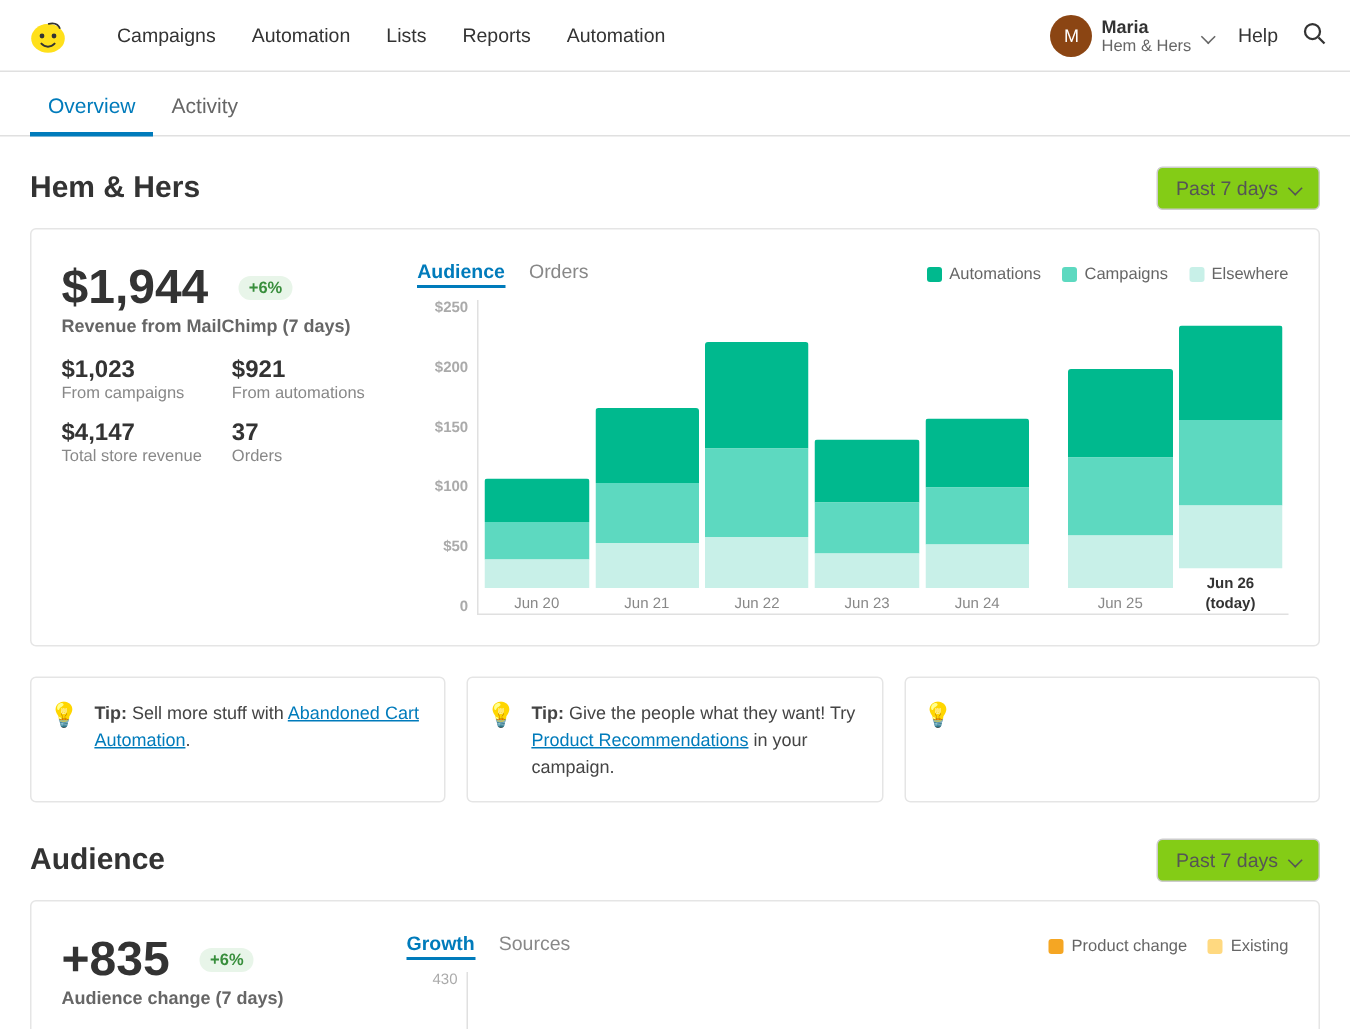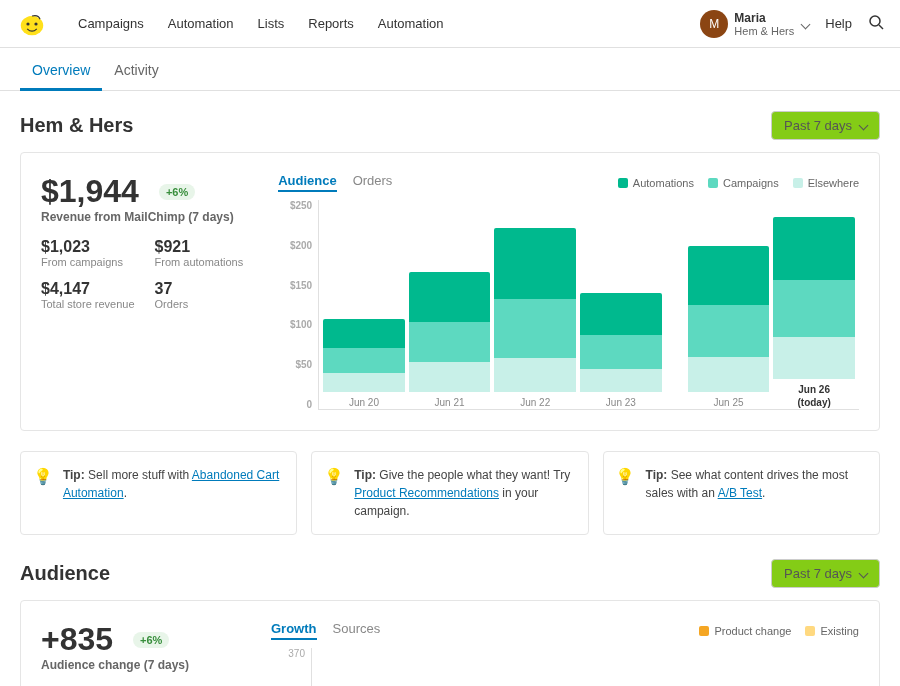--- a/index.html
+++ b/index.html
@@ -211,20 +211,28 @@
                 <div style="font-size: 10px; color: rgb(136, 136, 136); margin-top: 4px; text-align: center; line-height: 1.3;">Jun 22</div>
               </div>
               <div style="display: flex; flex-direction: column; align-items: center; flex: 1 1 0%;">
                 <div style="display: flex; flex-direction: column-reverse; width: 100%; height: 99px; border-radius: 2px 2px 0px 0px; overflow: hidden;">
                   <div style="height: 23px; background: rgb(200, 240, 232); width: 100%;"></div>
                   <div style="height: 34px; background: rgb(93, 217, 192); width: 100%;"></div>
                   <div style="height: 42px; background: rgb(0, 185, 142); width: 100%;"></div>
                 </div>
                 <div style="font-size: 10px; color: rgb(136, 136, 136); margin-top: 4px; text-align: center; line-height: 1.3;">Jun 23</div>
               </div>
+              <div style="display: flex; flex-direction: column; align-items: center; flex: 1 1 0%;">
+                <div style="display: flex; flex-direction: column-reverse; width: 100%; height: 113px; border-radius: 2px 2px 0px 0px; overflow: hidden;">
+                  <div style="height: 29px; background: rgb(200, 240, 232); width: 100%;"></div>
+                  <div style="height: 38px; background: rgb(93, 217, 192); width: 100%;"></div>
+                  <div style="height: 46px; background: rgb(0, 185, 142); width: 100%;"></div>
+                </div>
+                <div style="font-size: 10px; color: rgb(136, 136, 136); margin-top: 4px; text-align: center; line-height: 1.3;">Jun 24</div>
+              </div>
               <div style="display: flex; flex-direction: column; align-items: center; flex: 1 1 0%; padding-left: 22px;">
                 <div style="display: flex; flex-direction: column-reverse; width: 100%; height: 146px; border-radius: 2px 2px 0px 0px; overflow: hidden;">
                   <div style="height: 35px; background: rgb(200, 240, 232); width: 100%;"></div>
                   <div style="height: 52px; background: rgb(93, 217, 192); width: 100%;"></div>
                   <div style="height: 59px; background: rgb(0, 185, 142); width: 100%;"></div>
                 </div>
                 <div style="font-size: 10px; color: rgb(136, 136, 136); margin-top: 4px; text-align: center; line-height: 1.3;">Jun 25</div>
               </div>
               <div style="display: flex; flex-direction: column; align-items: center; flex: 1 1 0%;">
                 <div style="display: flex; flex-direction: column-reverse; width: 100%; height: 162px; border-radius: 2px 2px 0px 0px; overflow: hidden;">
@@ -248,23 +256,20 @@
       </p>
     </div>
     <div class="tip-card">
       <span class="tip-icon">💡</span>
       <p class="tip-text">
         <strong>Tip:</strong> Give the people what they want! Try <a class="tip-link" href="#">Product Recommendations</a> in your campaign.
       </p>
     </div>
     <div class="tip-card">
       <span class="tip-icon">💡</span>
-      <p class="tip-text">
-        <strong>Tip:</strong> See what content drives the most sales with an <a class="tip-link" href="#">A/B Test</a>.
-      </p>
     </div>
   </div>
 
   <div class="section-header">
     <h2 class="section-title">Audience</h2>
     <button class="dropdown-btn">
       <span>Past 7 days</span>
       <i class="chevron" style="border-color:#555;"></i>
     </button>
   </div>
@@ -299,21 +304,21 @@
             </div>
             <div class="legend-item">
               <div class="legend-dot" style="background:#ffd980;"></div>
               <span>Existing</span>
             </div>
           </div>
         </div>
 
         <div style="position:relative; height:90px;" id="audience-chart">
           <div style="position:absolute;left:0;top:0;height:90px;width:38px;display:flex;flex-direction:column;justify-content:space-between;align-items:flex-end;padding-right:4px;">
-            <span style="font-size:10px;color:#aaa;">370</span>
+            <span style="font-size:10px;color:#aaa;">430</span>
 
           </div>
           <div style="margin-left:40px;height:90px;border-left:1px solid #e0e0e0;border-bottom:1px solid #e0e0e0;">
           </div>
         </div>
       </div>
     </div>
   </div>
 
 </div>

